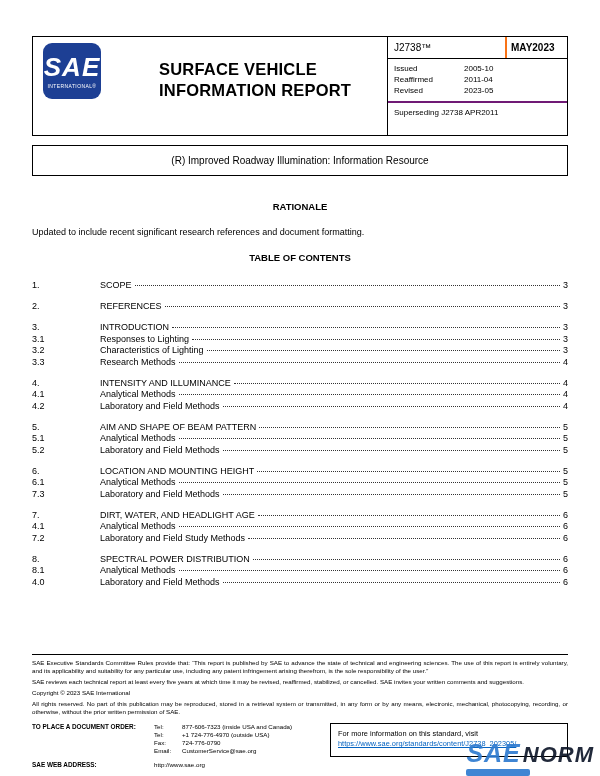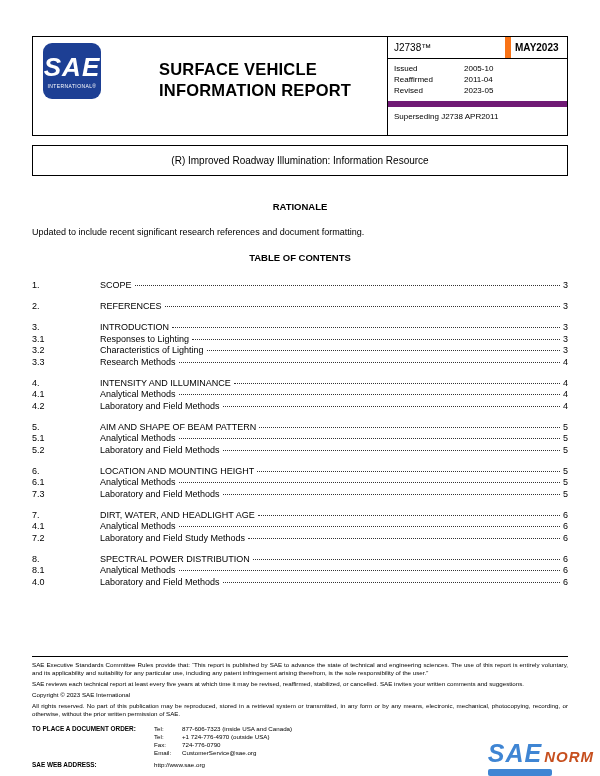--- a/index.html
+++ b/index.html
@@ -29,22 +29,22 @@
     align-items: center; justify-content: center;
     color: #fff;
   }
   .sae-word { font-size: 26px; font-weight: bold; font-style: italic; letter-spacing: 1px; line-height: 26px; }
   .sae-intl { font-size: 5px; letter-spacing: 0.4px; margin-top: 3px; }
   .title-cell { flex: 1; padding: 10px 0 0 14px; }
   .rpt-title { font-size: 16.5px; font-weight: bold; line-height: 21px; letter-spacing: 0.2px; margin-top: 12px; }
   .meta-cell { width: 180px; border-left: 1px solid #000; font-size: 8px; display: flex; flex-direction: column; }
   .meta-top { display: flex; border-bottom: 1px solid #000; }
   .doc-num { flex: 1; padding: 5px 6px; font-weight: normal; font-size: 10px; }
-  .doc-date { width: 62px; border-left: 6px solid #f97316; padding: 5px 4px; font-weight: bold; font-size: 10px; }
-  .meta-hist { border-bottom: 6px solid #701a75; padding: 4px 6px 5px 6px; }
+  .doc-date { width: 62px; border-left: 2px solid #f97316; padding: 5px 4px; font-weight: bold; font-size: 10px; }
+  .meta-hist { border-bottom: 2px solid #701a75; padding: 4px 6px 5px 6px; }
   .hist-row { display: flex; line-height: 11px; }
   .hist-label { width: 70px; }
   .meta-super { padding: 5px 6px 6px 6px; }
 
   .doc-title-bar {
     margin-top: 9px;
     border: 1px solid #000;
     text-align: center;
     padding: 9px 4px;
     font-size: 10px;
@@ -90,21 +90,21 @@
   .link { color: var(--link-blue, #0563c1); text-decoration: underline; cursor: pointer; }
   .web-row { display: flex; margin-top: 4px; }
 
   
   .watermark {
     position: absolute; right: 6px; bottom: 0px;
     text-align: left; opacity: 0.92; pointer-events: none;
   }
   .wm-line { display: flex; align-items: baseline; }
   .wm-sae { font-size: 25px; font-weight: bold; font-style: italic; color: var(--wm-blue, #2f7bd0); letter-spacing: 1px; }
-  .wm-norm { font-size: 15px; font-weight: bold; font-style: italic; color: #c2410c; letter-spacing: 1px; margin-left: 2px; }
+  .wm-norm { font-size: 22px; font-weight: bold; font-style: italic; color: #0f172a; letter-spacing: 1px; margin-left: 2px; }
   .wm-bar { width: 64px; height: 7px; background: var(--wm-blue, #2f7bd0); border-radius: 2px; margin-top: 1px; }
 </style>
 </head>
 <body>
 
 <div class="page">
 
   <div class="header-main">
     <div class="logo-cell">
       <div class="sae-logo">
@@ -312,20 +312,24 @@
         </div>
         <div class="order-line">
           <span class="order-k">Fax:</span>
           <span>724-776-0790</span>
         </div>
         <div class="order-line">
           <span class="order-k">Email:</span>
           <span class="order-email">CustomerService@sae.org</span>
         </div>
       </div>
+      <div class="info-box">
+        <div>For more information on this standard, visit</div>
+        <a class="link">https://www.sae.org/standards/content/J2738_202305/</a>
+      </div>
     </div>
 
     <div class="web-row">
       <div class="order-label">SAE WEB ADDRESS:</div>
       <div>http://www.sae.org</div>
     </div>
   </div>
 
   <div class="watermark">
     <div class="wm-line">

